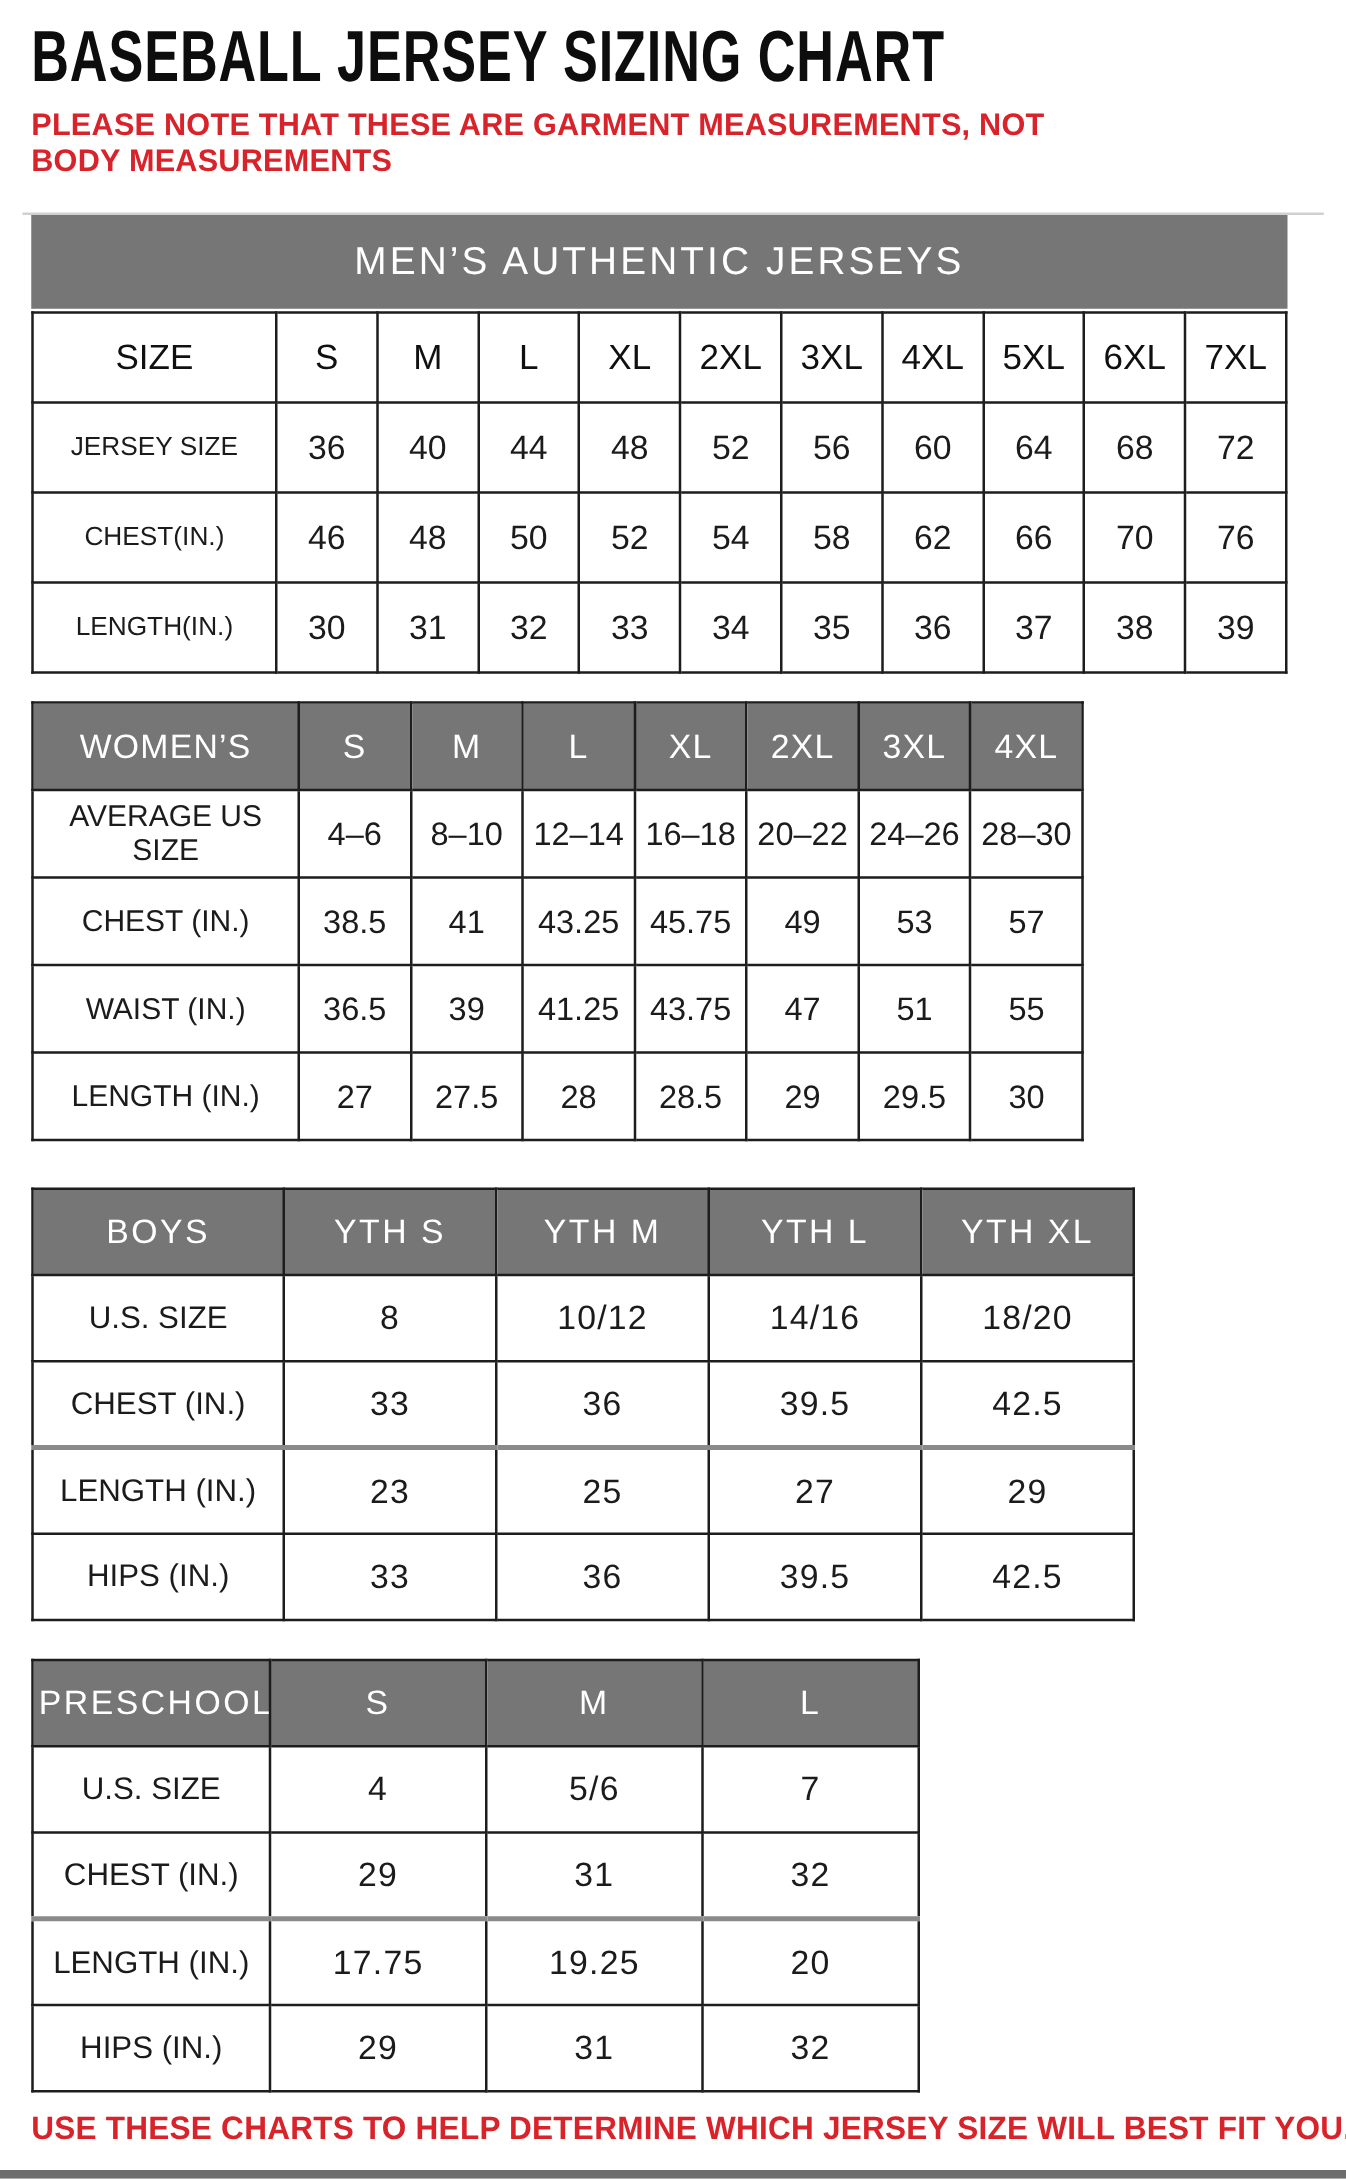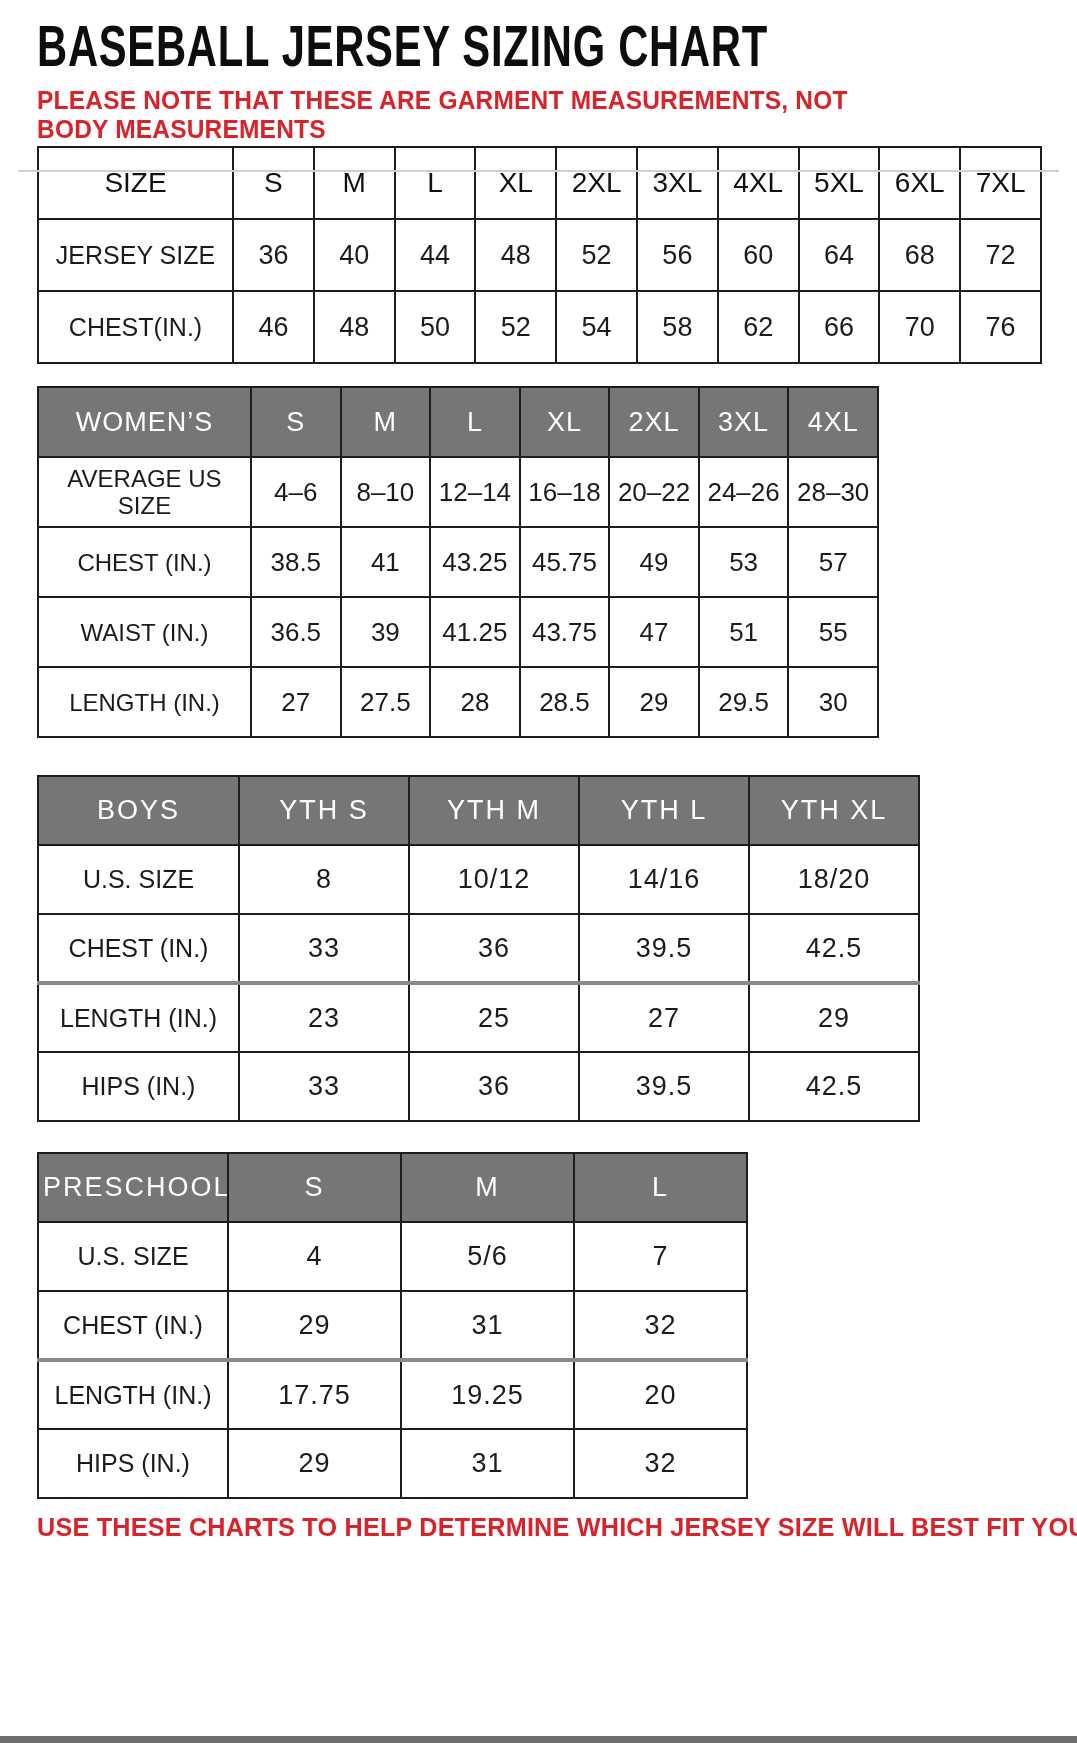--- a/index.html
+++ b/index.html
@@ -10,21 +10,21 @@
   }
   html,body{margin:0;padding:0;}
   body{
     width:1077px;height:1743px;
     background:#ffffff;
     font-family:"Liberation Sans",sans-serif;
     color:var(--ink);
     position:relative;
     overflow:hidden;
   }
-  .content{padding-left:37px;}
+  .content{padding-left:25px;}
 
   .page-title{
     margin:0;
     padding-top:16px;
     font-size:58px;
     font-weight:700;
     letter-spacing:1px;
     line-height:1.05;
     color:#0d0d0d;
     transform:scaleX(0.72);
@@ -78,21 +78,21 @@
     letter-spacing:1px;
   }
   
   table.mens thead th{background:#ffffff;color:#101010;}
 
   table.mens{width:1005px;margin-top:2px;}
   table.mens tr{height:72px;}
   table.mens th:first-child{width:185px;}
   table.mens thead th{font-size:28px;border-radius:29px;}
   table.mens td{font-size:27px;}
-  table.mens tbody th{font-size:25px;}
+  table.mens tbody th{font-size:21px;}
 
   table.womens{width:842px;margin-top:22px;}
   table.womens tr{height:70px;}
   table.womens th:first-child{width:203px;}
   table.womens thead th{font-size:27px;}
   table.womens td{font-size:26px;}
   table.womens tbody th{font-size:24px;line-height:1.15;}
 
   table.boys{width:883px;margin-top:37px;border-radius:27px;}
   table.boys tr{height:69px;}
@@ -138,20 +138,23 @@
 <body>
 
 <div class="rule-line"></div>
 
 <div class="content">
 
   <h1 class="page-title">BASEBALL JERSEY SIZING CHART</h1>
 
   <div class="top-note">PLEASE NOTE THAT THESE ARE GARMENT MEASUREMENTS, NOT BODY MEASUREMENTS</div>
 
+  <div class="banner">
+    <span>MEN’S AUTHENTIC JERSEYS</span>
+  </div>
 
   <table class="tbl mens">
       <thead>
         <tr>
           <th>SIZE</th>
           <th>S</th>
           <th>M</th>
           <th>L</th>
           <th>XL</th>
           <th>2XL</th>
@@ -182,20 +185,33 @@
           <td>48</td>
           <td>50</td>
           <td>52</td>
           <td>54</td>
           <td>58</td>
           <td>62</td>
           <td>66</td>
           <td>70</td>
           <td>76</td>
         </tr>
+        <tr>
+          <th>LENGTH(IN.)</th>
+          <td>30</td>
+          <td>31</td>
+          <td>32</td>
+          <td>33</td>
+          <td>34</td>
+          <td>35</td>
+          <td>36</td>
+          <td>37</td>
+          <td>38</td>
+          <td>39</td>
+        </tr>
       </tbody>
     </table>
 
   <table class="tbl womens gray-head">
       <thead>
         <tr>
           <th>WOMEN’S</th>
           <th>S</th>
           <th>M</th>
           <th>L</th>

